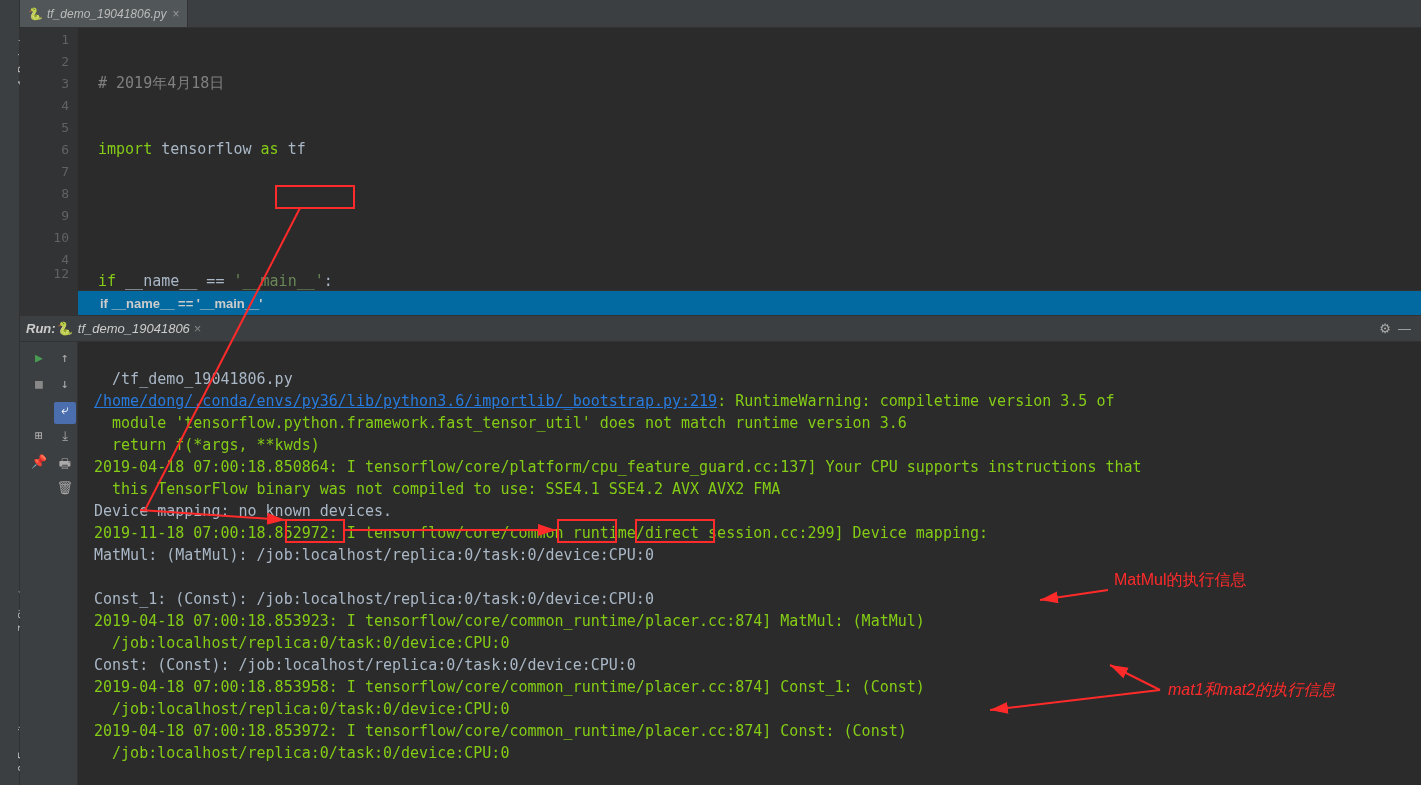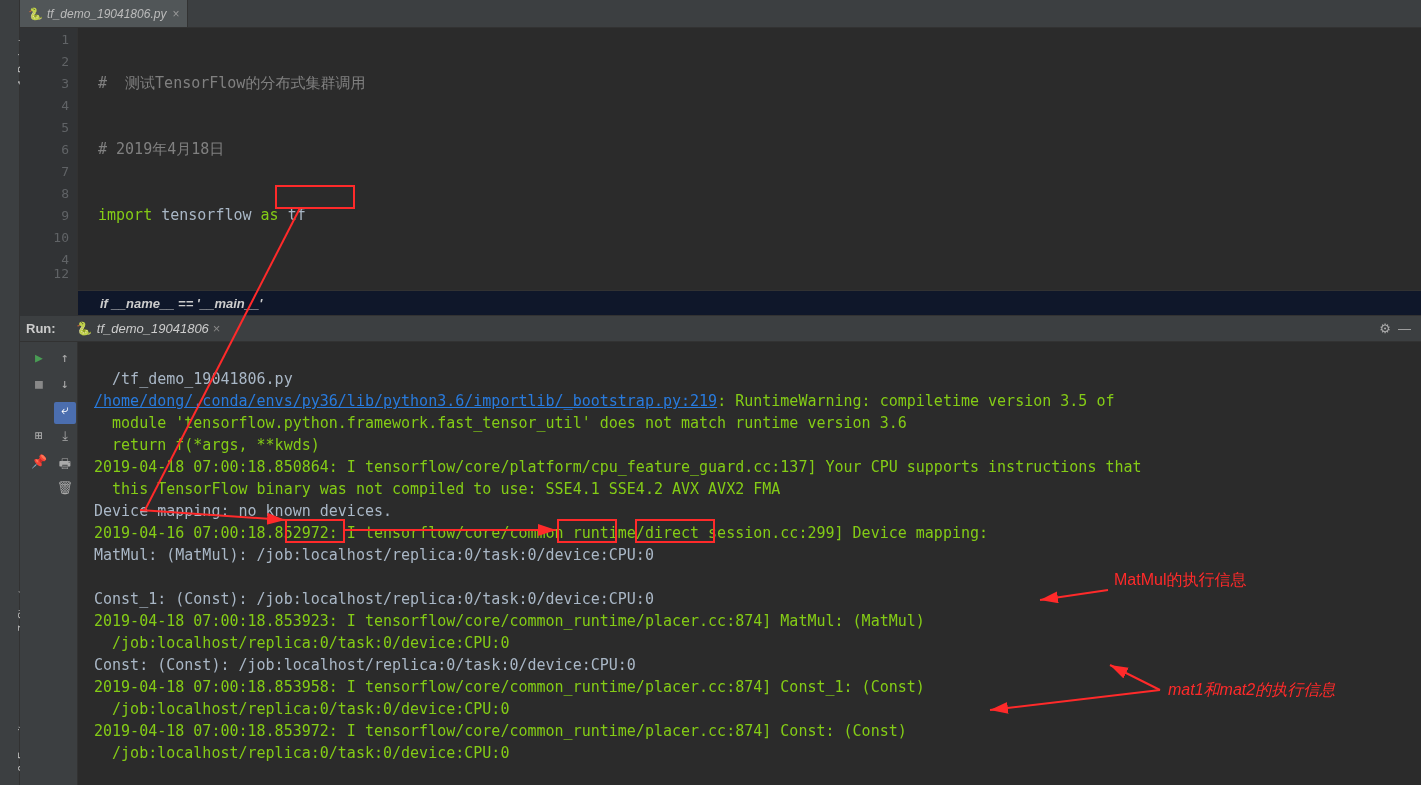--- a/index.html
+++ b/index.html
@@ -86,43 +86,42 @@
   .kw { color: #84cc16; }
   .num { color: #6897bb; }
   .str { color: #6a8759; }
   .id { color: #a9b7c6; }
   .param { color: #aa4926; }
   .op { color: #a9b7c6; }
   .caret-line { background: #323232; }
   .breadcrumb {
     position: absolute;
     left: 78px; top: 290px; right: 0; height: 26px;
-    background: #0f172a;
+    background: #0369a1;
     border-top: 1px solid #323232;
     border-bottom: 1px solid #323232;
     font-family: sans-serif;
-    font-style: italic;
     font-weight: bold;
     font-size: 13px;
     color: #ccc;
     padding-left: 22px;
     line-height: 26px;
   }
   .run-header {
     position: absolute;
     left: 20px; top: 316px; right: 0; height: 26px;
     background: #3c3f41;
     border-bottom: 1px solid #323232;
     display: flex; align-items: center;
     font-family: sans-serif;
     font-size: 13px;
     color: #ccc;
     padding-left: 6px;
   }
-  .run-header .lbl { font-weight: bold; margin-right: 21px;}
+  .run-header .lbl { font-weight: bold; font-style: italic; margin-right: 2px;}
   .run-header .cfg { font-style: italic; }
   .run-header .py-icon { color:#8bc34a; margin-right:4px;}
   .run-header .gear { position:absolute; right:30px; color:#aaa;}
   .run-header .hide { position:absolute; right:10px; color:#aaa;}
   .run-toolbar {
     position: absolute;
     left: 20px; top: 342px;
     width: 58px; bottom: 0;
     background: #3c3f41;
     border-right: 1px solid #323232;
@@ -179,21 +178,20 @@
   <span class="ln" style="top:136px">7</span>
   <span class="ln" style="top:158px">8</span>
   <span class="ln" style="top:180px">9</span>
   <span class="ln" style="top:202px">10</span>
   <span class="ln" style="top:224px">4</span>
   <span class="ln" style="top:238px">12</span>
 </div>
 <div class="fold-col"></div>
 
 <div class="editor">
-  <div class="row"><span class="comment">#  测试TensorFlow的分布式集群调用</span></div>
   <div class="row"><span class="comment"># 2019年4月18日</span></div>
   <div class="row"><span class="kw">import</span><span> </span><span class="id">tensorflow </span><span class="kw">as </span><span class="id">tf</span></div>
   <div class="row"></div>
   <div class="row"><span class="kw">if </span><span class="id">__name__ == </span><span class="str">'__main__'</span><span class="op">:</span></div>
   <div class="row"><span class="id">    mat1 = tf.constant([</span><span class="num">3</span><span class="op">, </span><span class="num">3</span><span class="op">], </span><span class="param">dtype</span><span class="id">=tf.float32, </span><span class="param">shape</span><span class="op">=[</span><span class="num">1</span><span class="op">,</span><span class="num">2</span><span class="op">])</span></div>
   <div class="row"><span class="id">    mat2 = tf.constant([[</span><span class="num">3.</span><span class="op">], [</span><span class="num">3.</span><span class="op">]])</span></div>
   <div class="row"><span class="id">    product = tf</span><span class="id">.matmul(</span><span class="id">mat1, mat2)</span></div>
   <div class="row"><span class="comment">    # log_device_placement=True表示打印TensorFlow设备信息</span></div>
   <div class="row caret-line"><span class="id">    sess = tf.Session(</span><span class="param">config</span><span class="id">=tf.ConfigProto(</span><span class="param">log_device_placement</span><span class="op">=</span><span class="kw">True</span><span class="op">))</span></div>
   <div class="row"><span class="id">    sess.run(product)</span></div>
@@ -226,21 +224,21 @@
 </div>
 
 <div class="console">
 <span class="cgray">  /tf_demo_19041806.py</span>
 <span class="clink">/home/dong/.conda/envs/py36/lib/python3.6/importlib/_bootstrap.py:219</span><span class="cred">: RuntimeWarning: compiletime version 3.5 of</span>
 <span class="cred">  module 'tensorflow.python.framework.fast_tensor_util' does not match runtime version 3.6</span>
 <span class="cred">  return f(*args, **kwds)</span>
 <span class="cred">2019-04-18 07:00:18.850864: I tensorflow/core/platform/cpu_feature_guard.cc:137] Your CPU supports instructions that</span>
 <span class="cred">  this TensorFlow binary was not compiled to use: SSE4.1 SSE4.2 AVX AVX2 FMA</span>
 <span class="cgray">Device mapping: no known devices.</span>
-<span class="cred">2019-04-16 07:00:18.852972: I tensorflow/core/common_runtime/direct_session.cc:299] Device mapping:</span>
+<span class="cred">2019-11-18 07:00:18.852972: I tensorflow/core/common_runtime/direct_session.cc:299] Device mapping:</span>
 <span class="cgray">MatMul: (MatMul): /job:localhost/replica:0/task:0/device:CPU:0</span>
 <span class="cgray"></span>
 <span class="cgray">Const_1: (Const): /job:localhost/replica:0/task:0/device:CPU:0</span>
 <span class="cred">2019-04-18 07:00:18.853923: I tensorflow/core/common_runtime/placer.cc:874] MatMul: (MatMul)</span>
 <span class="cred">  /job:localhost/replica:0/task:0/device:CPU:0</span>
 <span class="cgray">Const: (Const): /job:localhost/replica:0/task:0/device:CPU:0</span>
 <span class="cred">2019-04-18 07:00:18.853958: I tensorflow/core/common_runtime/placer.cc:874] Const_1: (Const)</span>
 <span class="cred">  /job:localhost/replica:0/task:0/device:CPU:0</span>
 <span class="cred">2019-04-18 07:00:18.853972: I tensorflow/core/common_runtime/placer.cc:874] Const: (Const)</span>
 <span class="cred">  /job:localhost/replica:0/task:0/device:CPU:0</span>

